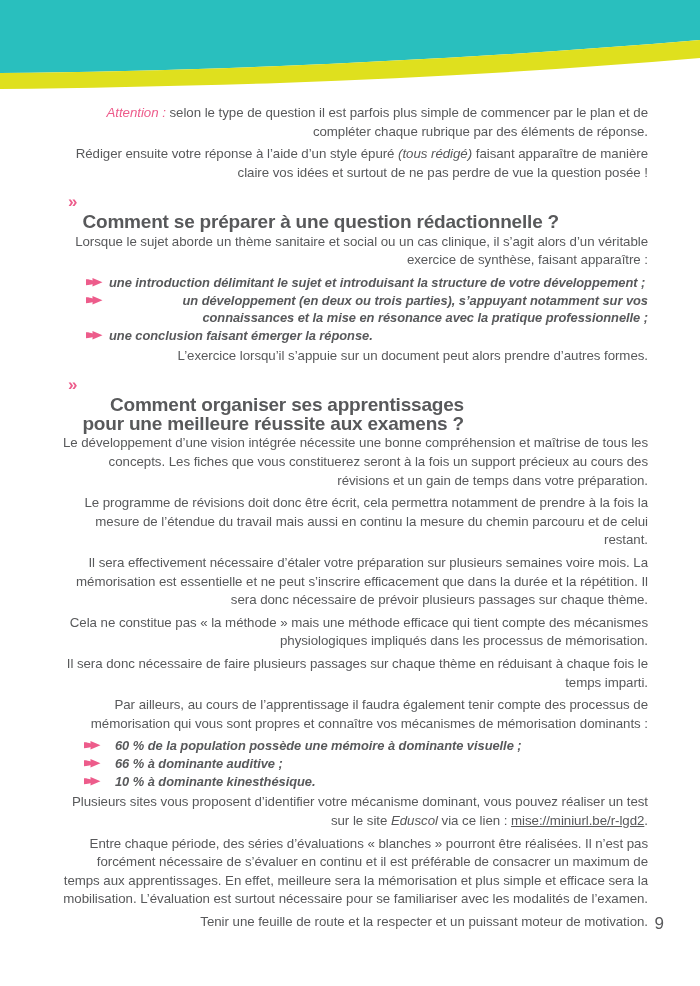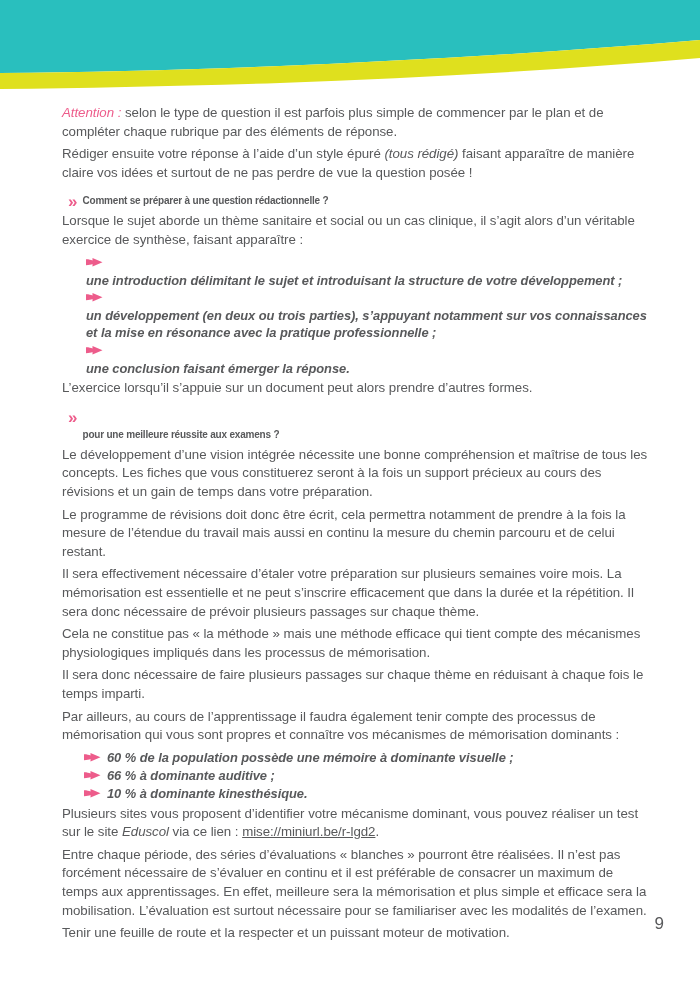--- a/index.html
+++ b/index.html
@@ -14,20 +14,21 @@
     color: #58595b;
     overflow: hidden;
     position: relative;
   }
 
   .page {
     position: relative;
     width: 700px;
     height: 986px;
     overflow: hidden;
+    text-align: right;
   }
 
   
   .header-band {
     position: absolute;
     top: 0;
     left: 0;
     width: 700px;
     height: 92px;
     overflow: hidden;
@@ -76,40 +77,41 @@
   }
   .chev {
     color: #ed5c8b;
     font-size: 17px;
     font-weight: bold;
     line-height: 19px;
     margin-right: 5px;
     flex: 0 0 auto;
   }
   .heading-text {
-    font-size: 10px;
+    font-size: 19px;
     line-height: 18.5px;
     font-weight: bold;
     color: #58595b;
     letter-spacing: -0.2px;
+    margin-top: 21px;
   }
 
   
   .bullets {
     margin: 2px 0 2px 0;
     padding: 0;
     list-style: none;
   }
   .bullets li {
     display: flex;
     align-items: flex-start;
     margin-bottom: 0px;
   }
-  .bullets.indent-1 li { margin-left: 24px; flex-direction: column; }
-  .bullets.indent-2 li { margin-left: 22px; }
+  .bullets.indent-1 li { margin-left: 24px; }
+  .bullets.indent-2 li { margin-left: 22px; gap: 8px; }
 
   .arrow {
     flex: 0 0 auto;
     width: 17px;
     height: 18px;
     margin-right: 6px;
     position: relative;
     top: 4px;
   }
   .arrow svg { display: block; }
@@ -189,21 +191,21 @@
         </span>
         <span class="bullet-text">une conclusion faisant émerger la réponse.</span>
       </li>
     </ul>
 
     <p class="para">L’exercice lorsqu’il s’appuie sur un document peut alors prendre d’autres formes.</p>
 
     <div class="heading">
       <span class="chev">»</span>
       <span class="heading-text">
-        <br>
+        <span>Comment organiser ses apprentissages</span><br>
         <span>pour une meilleure réussite aux examens ?</span>
       </span>
     </div>
 
     <p class="para">Le développement d’une vision intégrée nécessite une bonne compréhension et maîtrise de tous les concepts. Les fiches que vous constituerez seront à la fois un support précieux au cours des révisions et un gain de temps dans votre préparation.</p>
     <p class="para">Le programme de révisions doit donc être écrit, cela permettra notamment de prendre à la fois la mesure de l’étendue du travail mais aussi en continu la mesure du chemin parcouru et de celui restant.</p>
     <p class="para">Il sera effectivement nécessaire d’étaler votre préparation sur plusieurs semaines voire mois. La mémorisation est essentielle et ne peut s’inscrire efficacement que dans la durée et la répétition. Il sera donc nécessaire de prévoir plusieurs passages sur chaque thème.</p>
     <p class="para">Cela ne constitue pas « la méthode » mais une méthode efficace qui tient compte des mécanismes physiologiques impliqués dans les processus de mémorisation.</p>
     <p class="para">Il sera donc nécessaire de faire plusieurs passages sur chaque thème en réduisant à chaque fois le temps imparti.</p>
     <p class="para">Par ailleurs, au cours de l’apprentissage il faudra également tenir compte des processus de mémorisation qui vous sont propres et connaître vos mécanismes de mémorisation dominants :</p>

